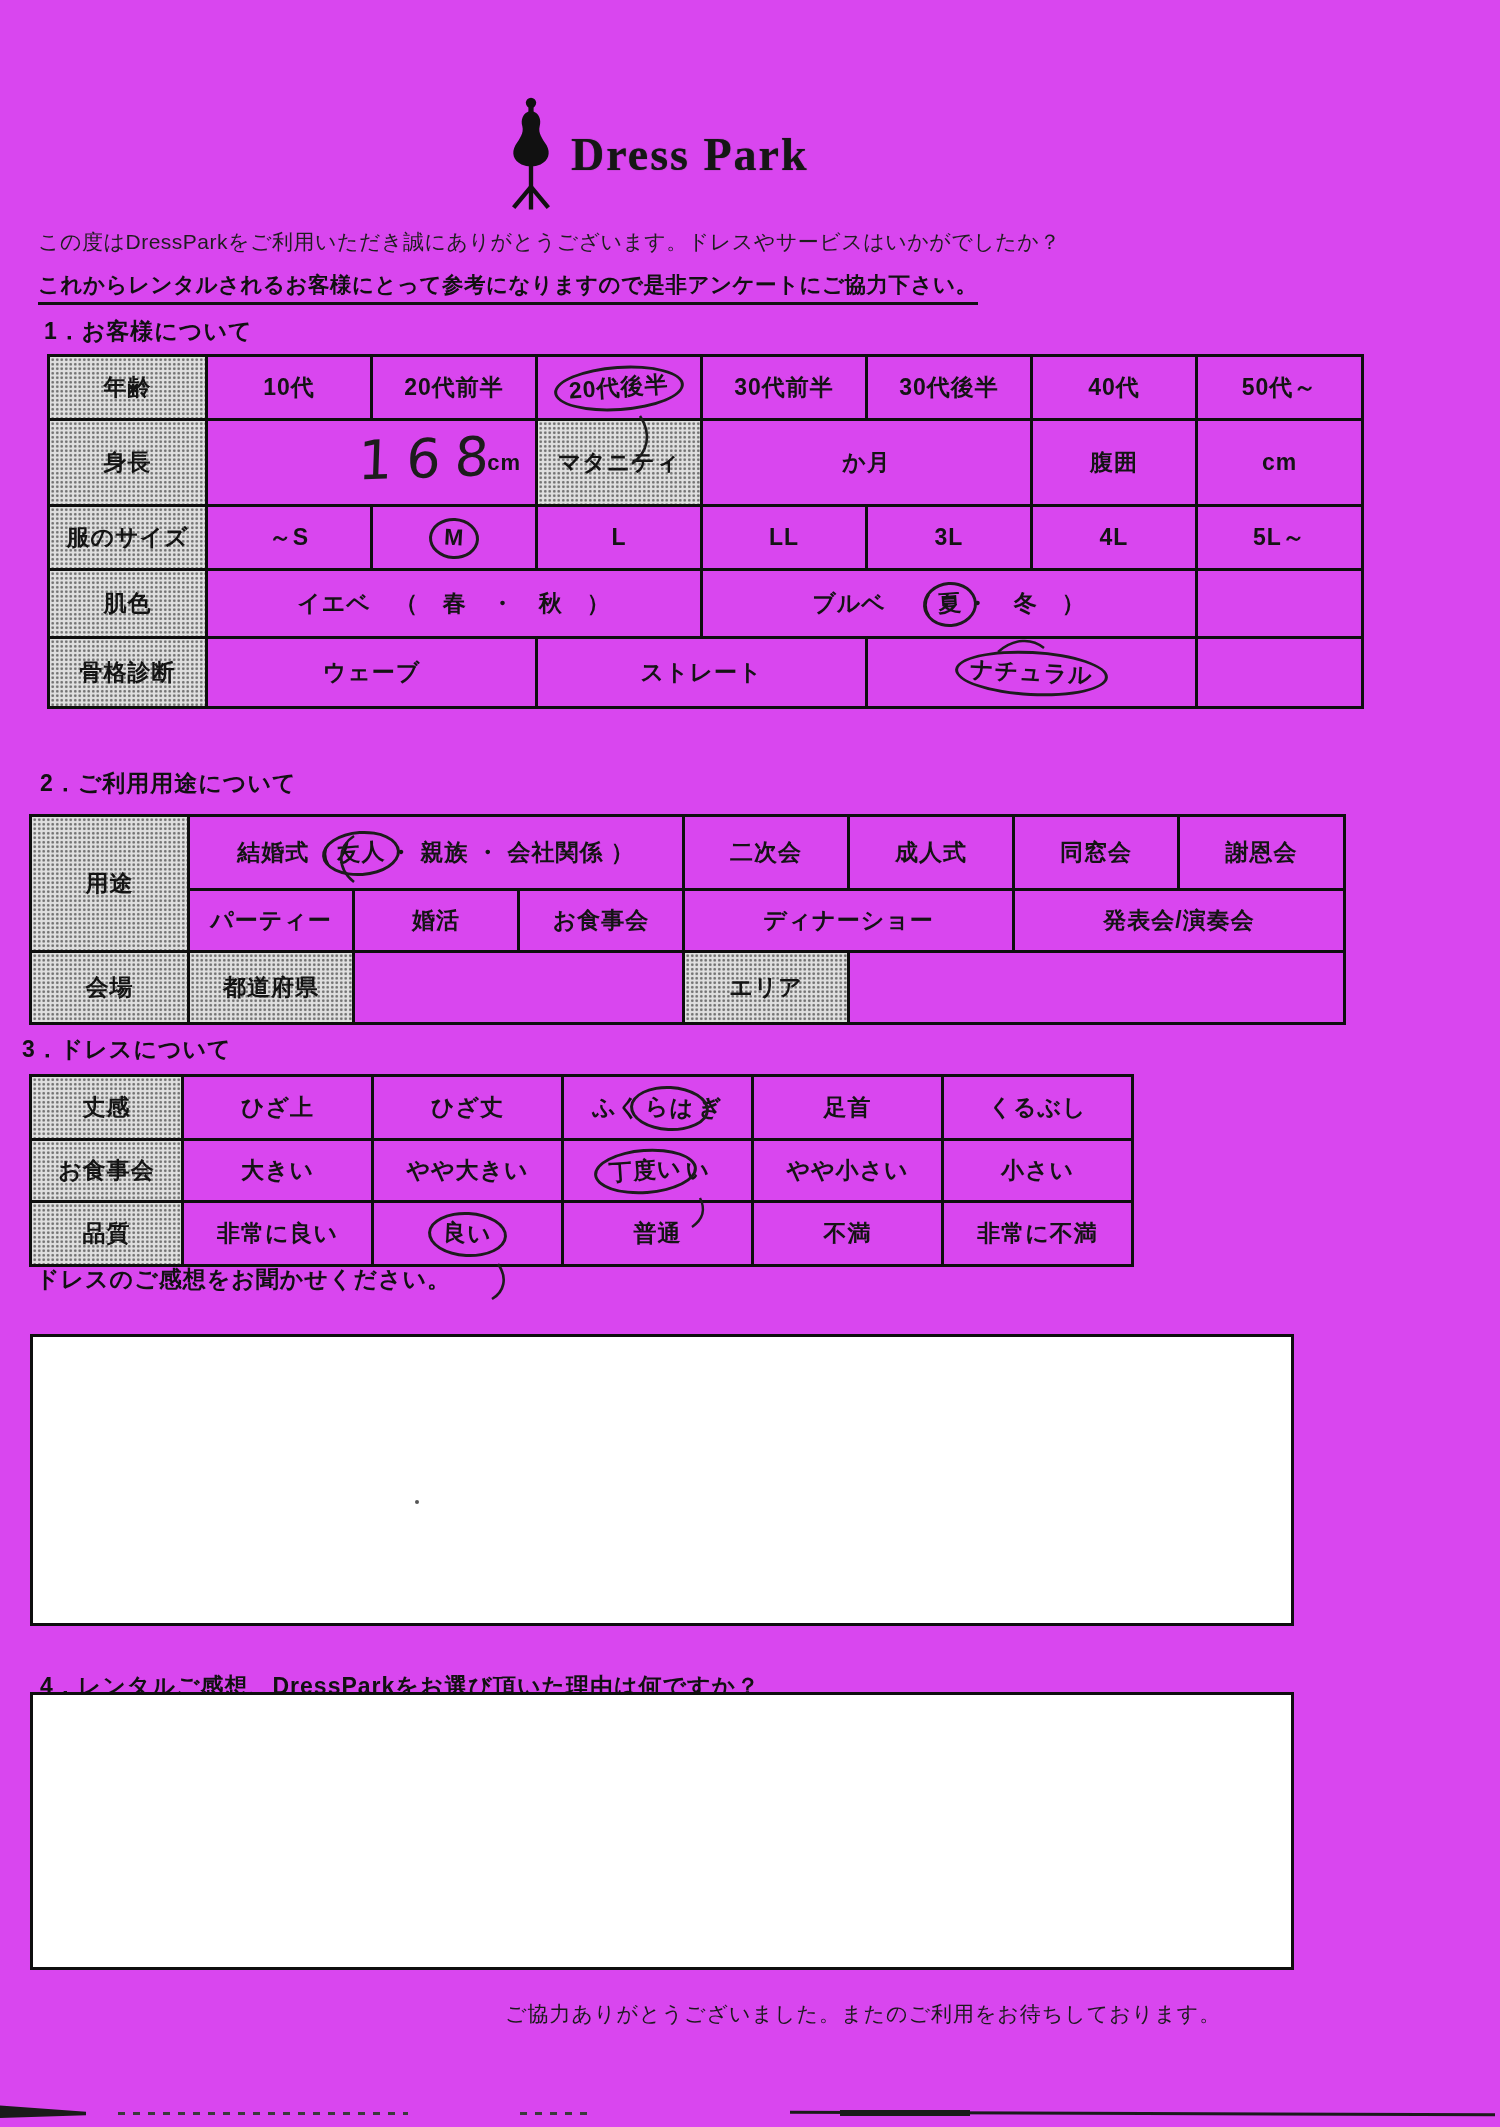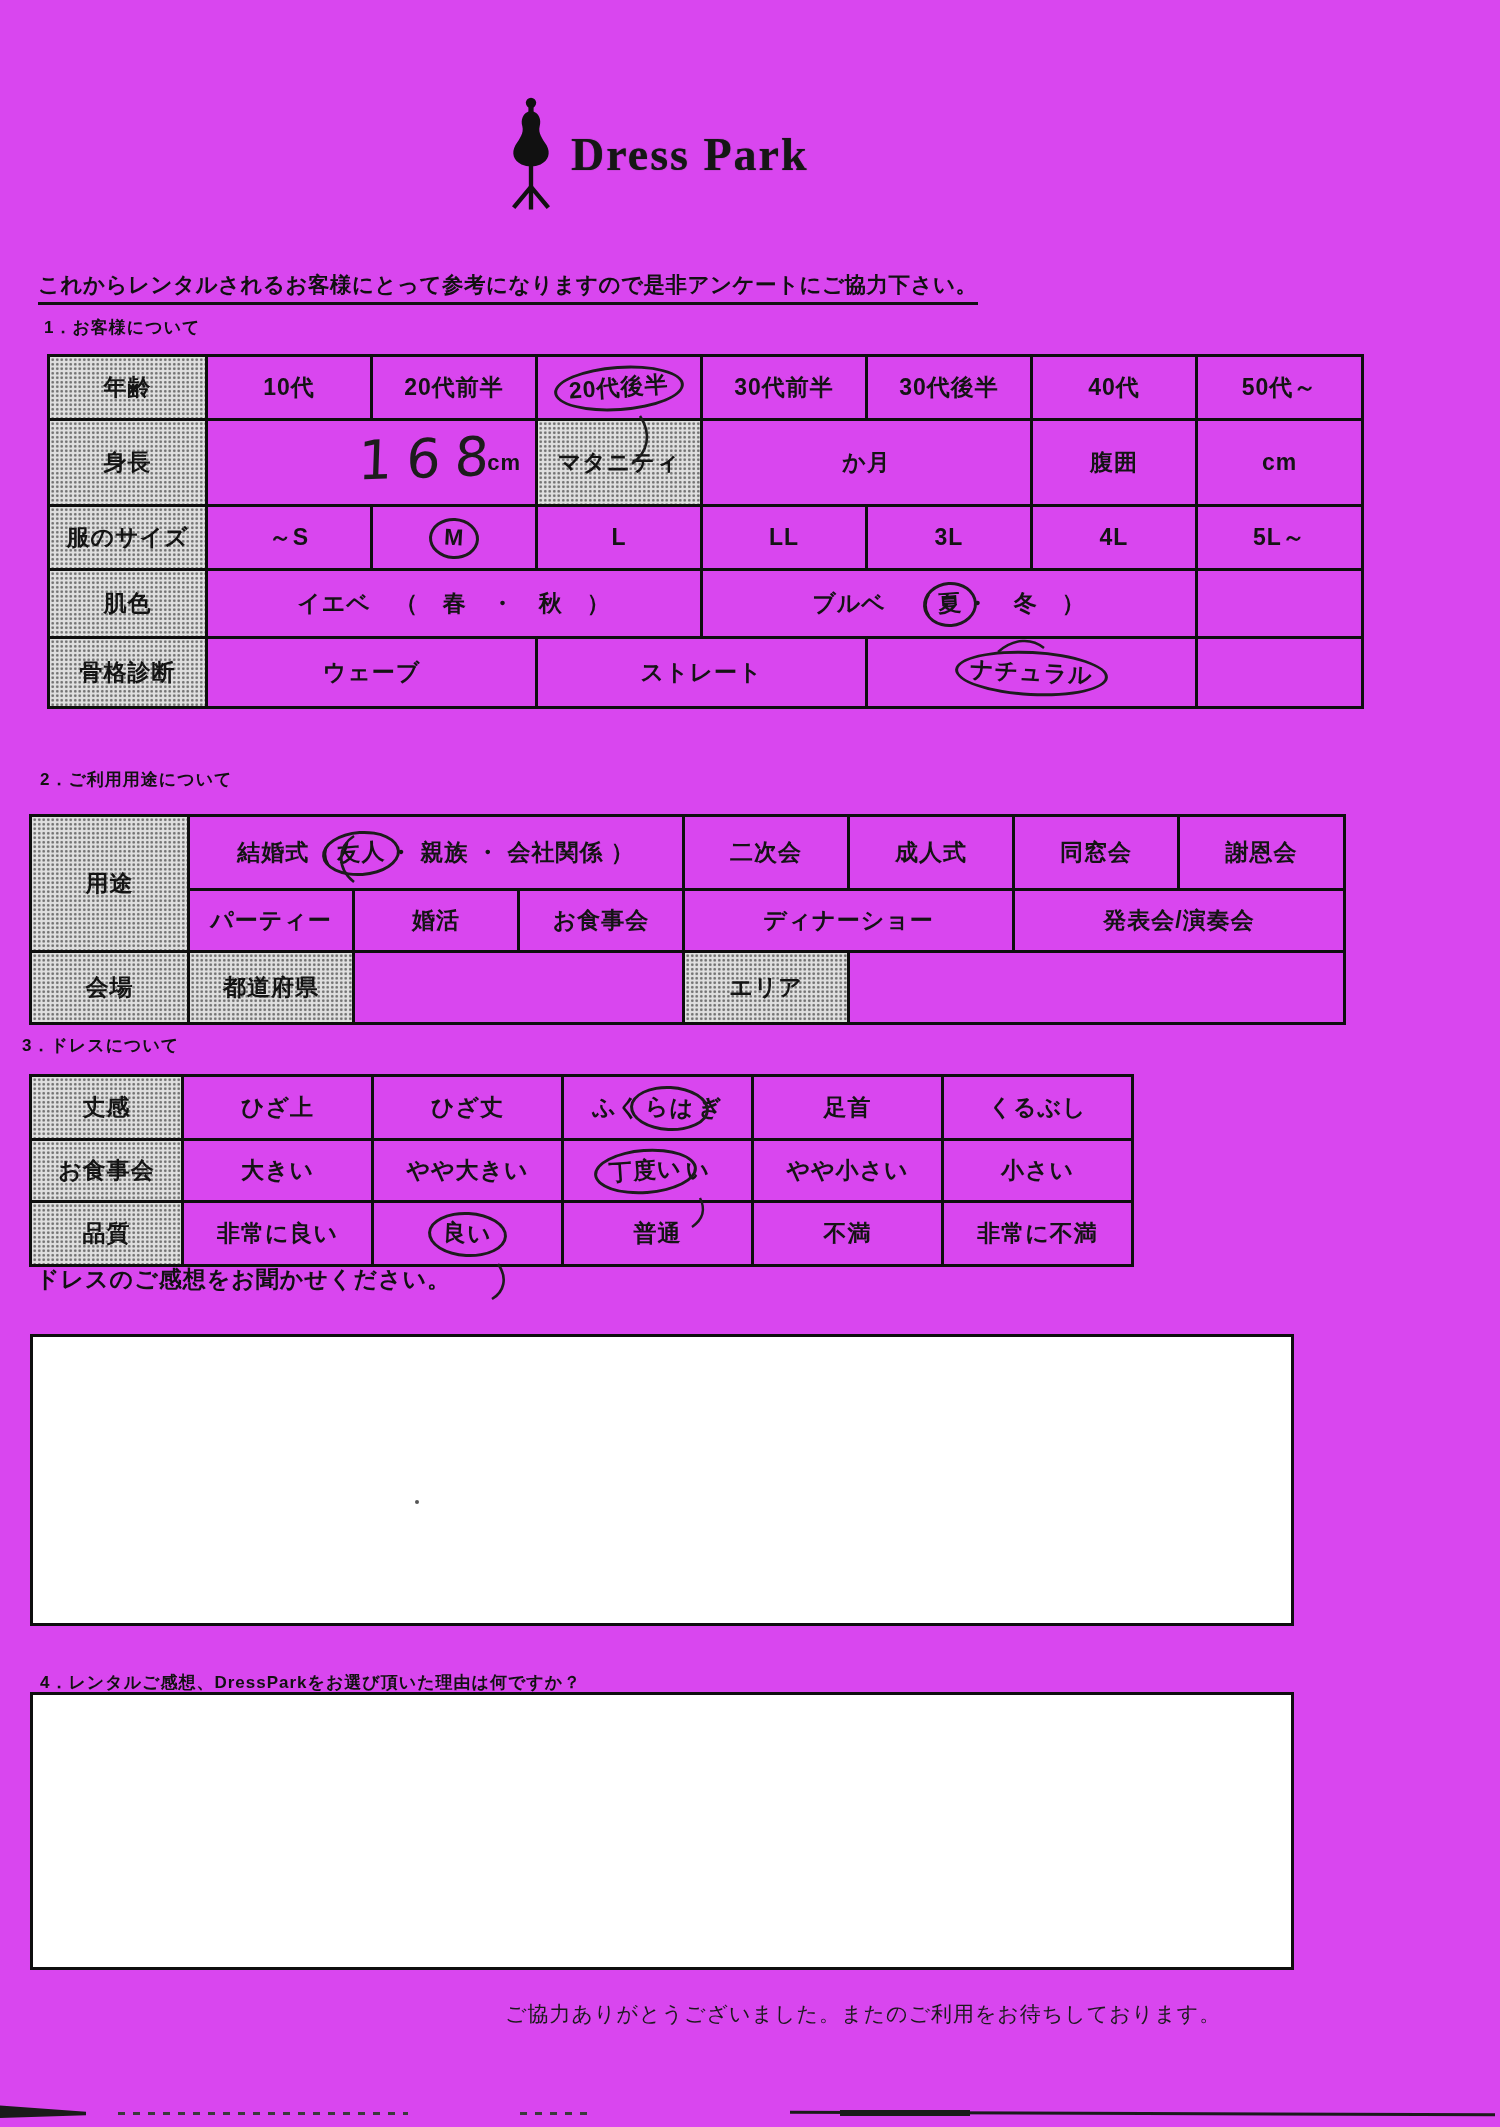--- a/index.html
+++ b/index.html
@@ -14,21 +14,21 @@
   .logo svg{display:block;}
   .wordmark{
     font-family:"Liberation Serif","DejaVu Serif",serif;
     font-weight:bold;font-size:46px;letter-spacing:2px;color:#161616;
     text-shadow:0 0 1px #333;
   }
   
   .intro1{top:228px;left:38px;font-size:21px;letter-spacing:.5px;color:#1e1e1e;}
   .intro2{top:270px;left:38px;font-size:21.5px;font-weight:bold;letter-spacing:.5px;
     border-bottom:3px solid #111;padding-bottom:3px;color:#111;}
-  .sec-title{font-size:17px;font-weight:bold;letter-spacing:1px;color:#111;}
+  .sec-title{font-size:23px;font-weight:bold;letter-spacing:1px;color:#111;}
   
   table.tbl{border-collapse:collapse;table-layout:fixed;}
   table.tbl td{
     border:3px solid #0e0e0e;text-align:center;vertical-align:middle;
     font-size:23px;font-weight:bold;color:#141414;padding:0 2px;
     overflow:visible;letter-spacing:1px;
   }
   td.hdr{
     background-color:#e0e0e0;
     background-image:radial-gradient(circle,#707070 1.1px,rgba(0,0,0,0) 1.5px);
@@ -69,20 +69,21 @@
         <circle cx="30" cy="7" r="6" fill="#111"></circle>
         <rect x="27" y="10" width="6" height="8" fill="#111"></rect>
         <path d="M30 16 C20 18 18 27 20 34 C22 42 17 48 12 56 C7 65 10 74 19 78 C26 81 34 81 41 78 C50 74 53 65 48 56 C43 48 38 42 40 34 C42 27 40 18 30 16 Z" fill="#111"></path>
         <rect x="27.5" y="78" width="5" height="28" fill="#111"></rect>
         <path d="M30 104 L10 128 M30 104 L50 128 M30 104 L30 130" stroke="#111" stroke-width="5" fill="none"></path>
       </svg>
     </span>
     <span class="wordmark">Dress Park</span>
   </div>
 
+  <div class="abs intro1">この度はDressParkをご利用いただき誠にありがとうございます。ドレスやサービスはいかがでしたか？</div>
   <div class="abs intro2">これからレンタルされるお客様にとって参考になりますので是非アンケートにご協力下さい。</div>
 
   <div class="abs sec-title" style="top:316px;left:44px;">1．お客様について</div>
 
   <table class="tbl abs" style="top:354px;left:47px;">
     <colgroup>
       <col style="width:158px">
         <col style="width:165px">
         <col style="width:165px">
         <col style="width:165px">

